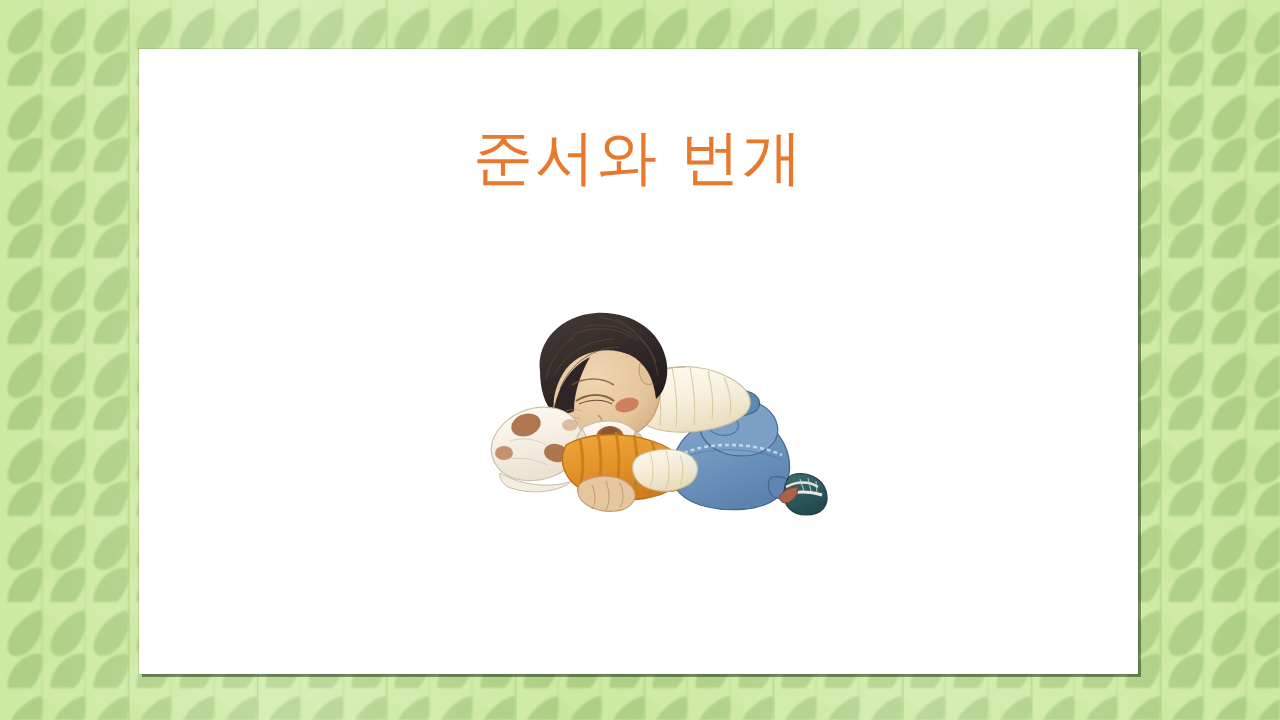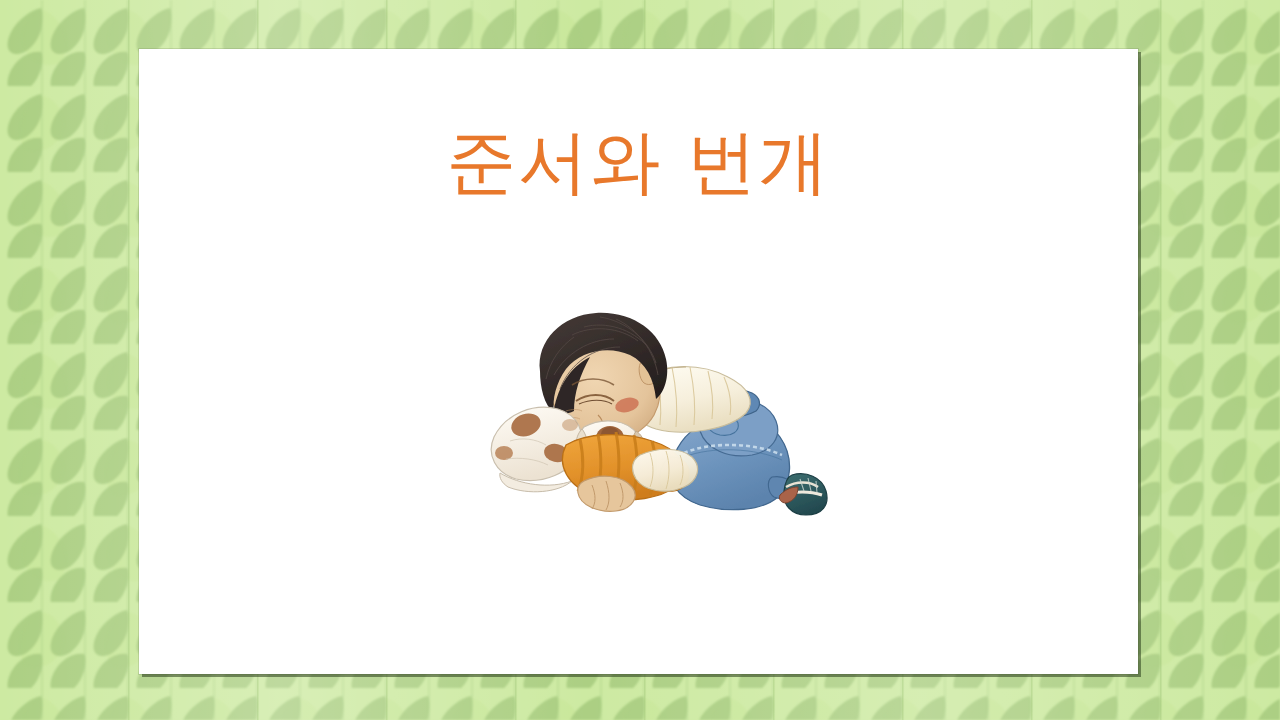--- a/index.html
+++ b/index.html
@@ -49,21 +49,21 @@
 
   
   #title {
     position: absolute;
     left: 0;
     right: 0;
     top: 78px;
     text-align: center;
     color: #e8782b;
     font-family: "DejaVu Sans", "Liberation Sans", sans-serif;
-    font-size: 70px;
+    font-size: 60px;
     font-weight: 400;
     letter-spacing: 2px;
     line-height: 1;
     white-space: nowrap;
   }
 
   
   #illustration {
     position: absolute;
     left: 341px;   

